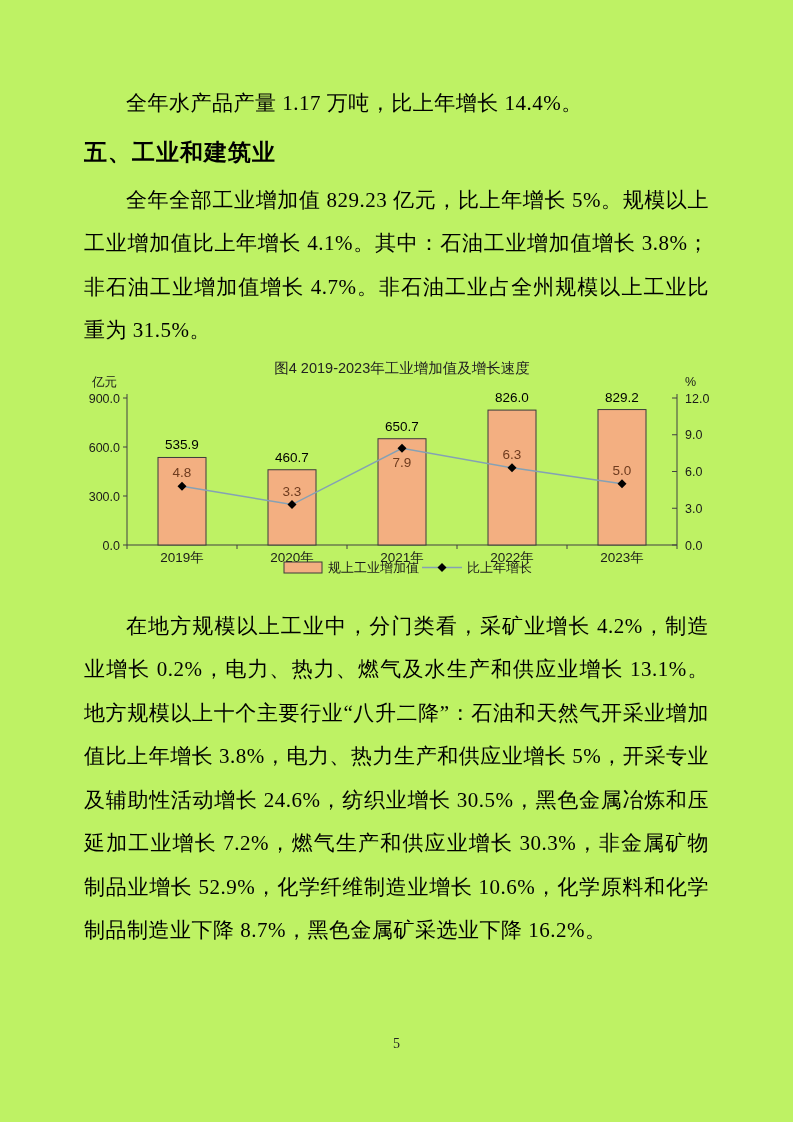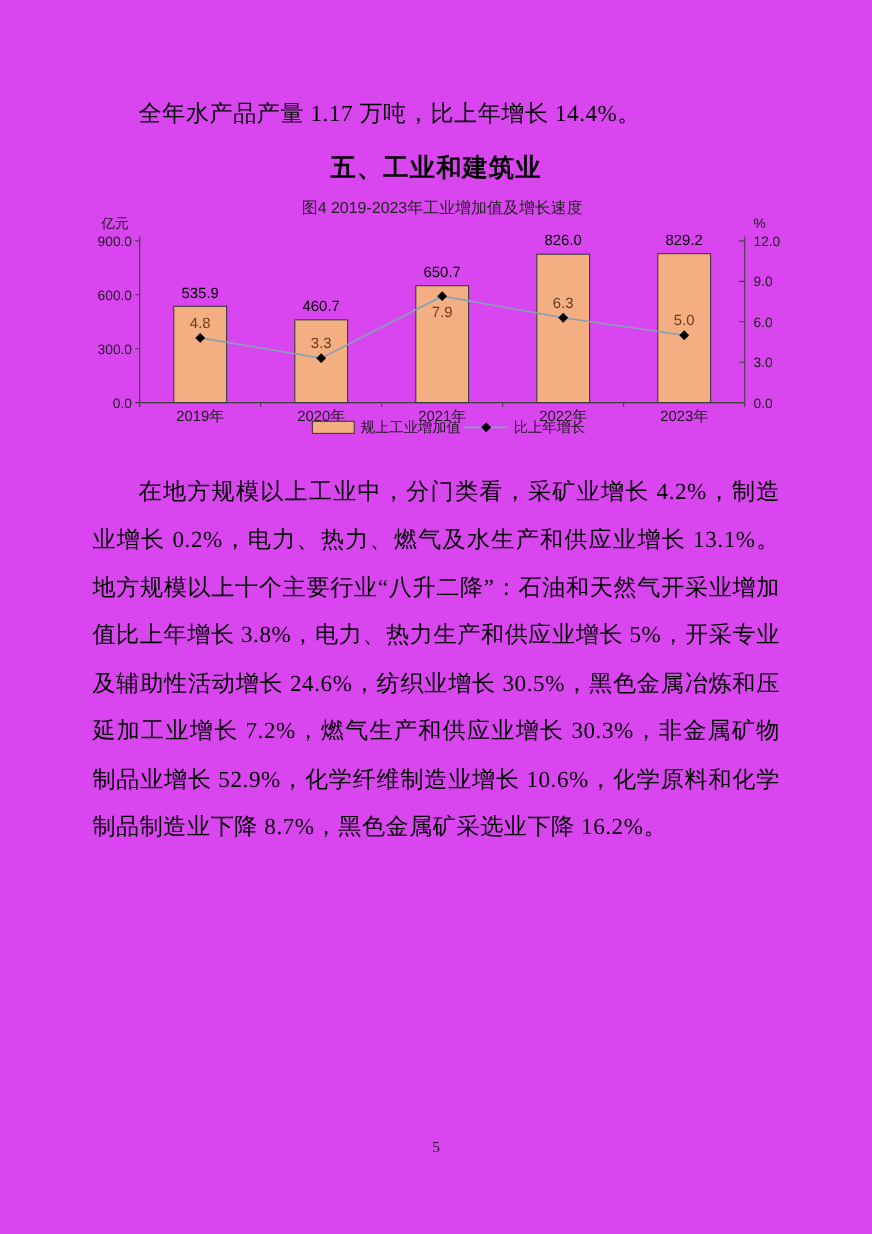--- a/index.html
+++ b/index.html
@@ -1,38 +1,38 @@
 <!DOCTYPE html>
 <html><head>
 <meta charset="utf-8">
 <style>
   html,body { margin:0; padding:0; background:#e8e8e8; }
   .page {
     position:relative;
     width:793px; height:1122px;
     margin:0 auto;
-    background:#d946ef;
+    background:#bef264;
     box-sizing:border-box;
     padding:82px 84px 0 84px;
     font-family:"Liberation Serif","DejaVu Serif",serif;
     color:#000;
     overflow:hidden;
   }
   .body-text {
     margin:0;
     font-size:21px;
     line-height:43.5px;
     text-align:justify;
     text-justify:inter-character;
     text-indent:2em;
     letter-spacing:0.5px;
   }
   .section-heading {
     margin:11px 0 11px 0;
-    text-align:center;
+    text-align:left;
     text-indent:0;
     font-family:"Liberation Sans","DejaVu Sans",sans-serif;
     font-weight:bold;
     font-size:23px;
     letter-spacing:1px;
   }
   .chart-figure {
     margin:5px 0 12px 0;
     width:625px;
     height:235px;
@@ -54,20 +54,21 @@
 </style>
 </head>
 <body>
 
 <div class="page">
 
   <p class="body-text">全年水产品产量 1.17 万吨，比上年增长 14.4%。</p>
 
   <h2 class="section-heading">五、工业和建筑业</h2>
 
+  <p class="body-text">全年全部工业增加值 829.23 亿元，比上年增长 5%。规模以上工业增加值比上年增长 4.1%。其中：石油工业增加值增长 3.8%；非石油工业增加值增长 4.7%。非石油工业占全州规模以上工业比重为 31.5%。</p>
 
   <figure class="chart-figure">
     <svg width="625" height="235" viewBox="0 0 625 235">
         <text x="318" y="15" text-anchor="middle" font-size="14.5" fill="#222">图4  2019-2023年工业增加值及增长速度</text>
         <text x="8" y="28" font-size="12.5" fill="#1A1A1A">亿元</text>
         <text x="601" y="28" font-size="12.5" fill="#1A1A1A">%</text>
         <line x1="43" y1="36" x2="43" y2="187" stroke="#404040" stroke-width="1"></line>
         <line x1="593" y1="36" x2="593" y2="187" stroke="#404040" stroke-width="1"></line>
         <line x1="43" y1="187" x2="593" y2="187" stroke="#404040" stroke-width="1"></line>
         <line x1="39" y1="187" x2="43" y2="187" stroke="#404040" stroke-width="1"></line>

